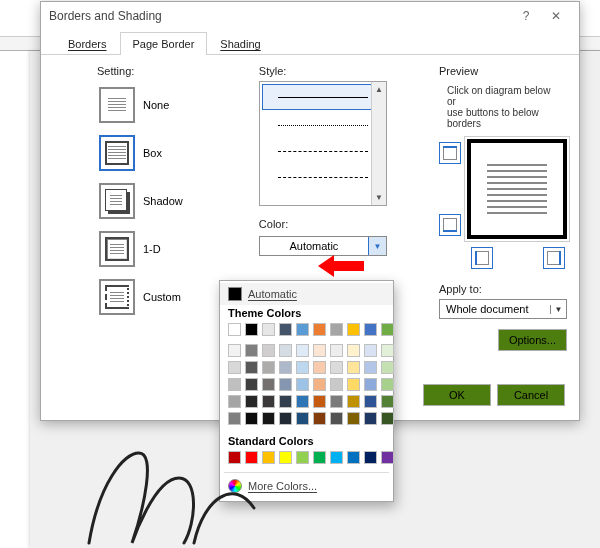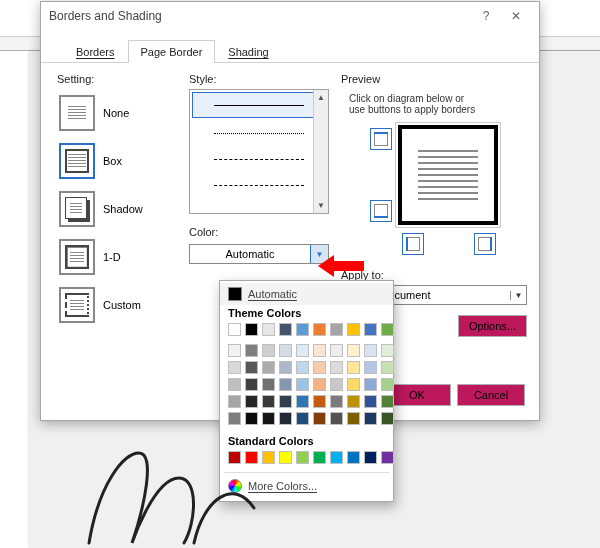--- a/index.html
+++ b/index.html
@@ -24,43 +24,43 @@
   .bg-shadow {
     position: absolute;
     left: 30px; top: 51px;
     width: 570px; height: 497px;
     background: #f0f0f0;
     box-shadow: -1px 0 3px rgba(0,0,0,.15);
   }
   .dialog {
     position: absolute;
     left: 40px; top: 1px;
-    width: 500px; height: 420px;
+    width: 540px; height: 420px;
     background: #fff;
     border: 1px solid #a6a6a6;
     box-shadow: 0 3px 12px rgba(0,0,0,.3);
   }
   .titlebar {
     height: 28px;
     display: flex;
     align-items: center;
     padding: 0 8px;
     color: #444;
   }
   .titlebar .title { flex: 1; font-size: 12px; }
   .titlebar .tbtn {
     width: 30px; height: 20px;
     display: flex; align-items: center; justify-content: center;
     color: #666; font-size: 12px;
   }
   .tabs {
     display: flex;
-    padding: 0 22px;
+    padding: 0 14px;
     border-bottom: 1px solid #d0d0d0;
-    margin-top: 10px;
+    margin-top: 2px;
   }
   .tab {
     padding: 5px 12px;
     border: 1px solid transparent;
     border-bottom: none;
     font-size: 11px;
     color: #222;
     margin-bottom: -1px;
     text-decoration: underline;
     text-underline-offset: 2px;
@@ -69,21 +69,21 @@
     border-color: #d0d0d0;
     background: #fff;
     text-decoration: none;
   }
   .content {
     display: flex;
     padding: 10px 12px 10px 16px;
     gap: 12px;
     height: 350px;
   }
-  .col { display: flex; flex-direction: column; }
+  .col { display: flex; flex-direction: column; margin-left: 40px; }
   .label { color: #222; margin-bottom: 4px; }
 
   
   .setting-col { width: 120px; }
   .setting-item {
     display: flex; align-items: center; gap: 8px;
     margin: 4px 0;
     padding: 2px;
   }
   .setting-icon {
@@ -180,21 +180,21 @@
   .edge-row { display:flex; justify-content:center; gap: 50px; margin-top: 8px; margin-left: 30px;}
   .apply-row { margin-top: 14px; }
   .apply-combo {
     border:1px solid #888; height:20px; display:flex; align-items:center;
   }
   .apply-combo .val { flex:1; padding: 0 6px;}
   .apply-combo .dd { width:16px; text-align:center; border-left:1px solid #888; font-size:8px; color:#333;}
   .options-row { display:flex; justify-content:flex-end; margin-top: 10px; }
   .win-btn {
     min-width: 68px; height: 22px;
-    border: 1px solid #adadad; background:#be185d;
+    border: 1px solid #adadad; background:#4d7c0f;
     display:flex;align-items:center;justify-content:center;
     padding: 0 10px;
     margin-left: 6px;
   }
   .footer-btns {
     position: absolute;
     right: 14px; bottom: 14px;
     display:flex;
   }
 
@@ -325,21 +325,21 @@
       <div class="color-combo">
         <span class="val">Automatic</span>
         <span class="dd">▼</span>
       </div>
     </div>
 
     <div class="col preview-col">
       <div class="label">Preview</div>
       <div class="preview-box">
         <div>Click on diagram below or</div>
-        <div>use buttons to apply borders</div>
+        <div>use buttons to below borders</div>
       </div>
       <div class="preview-area">
         <div class="edge-btns">
           <div class="edge-btn eb-top">
               <div class="eb-i"></div>
             </div>
           <div class="edge-btn eb-bottom">
               <div class="eb-i"></div>
             </div>
         </div>

